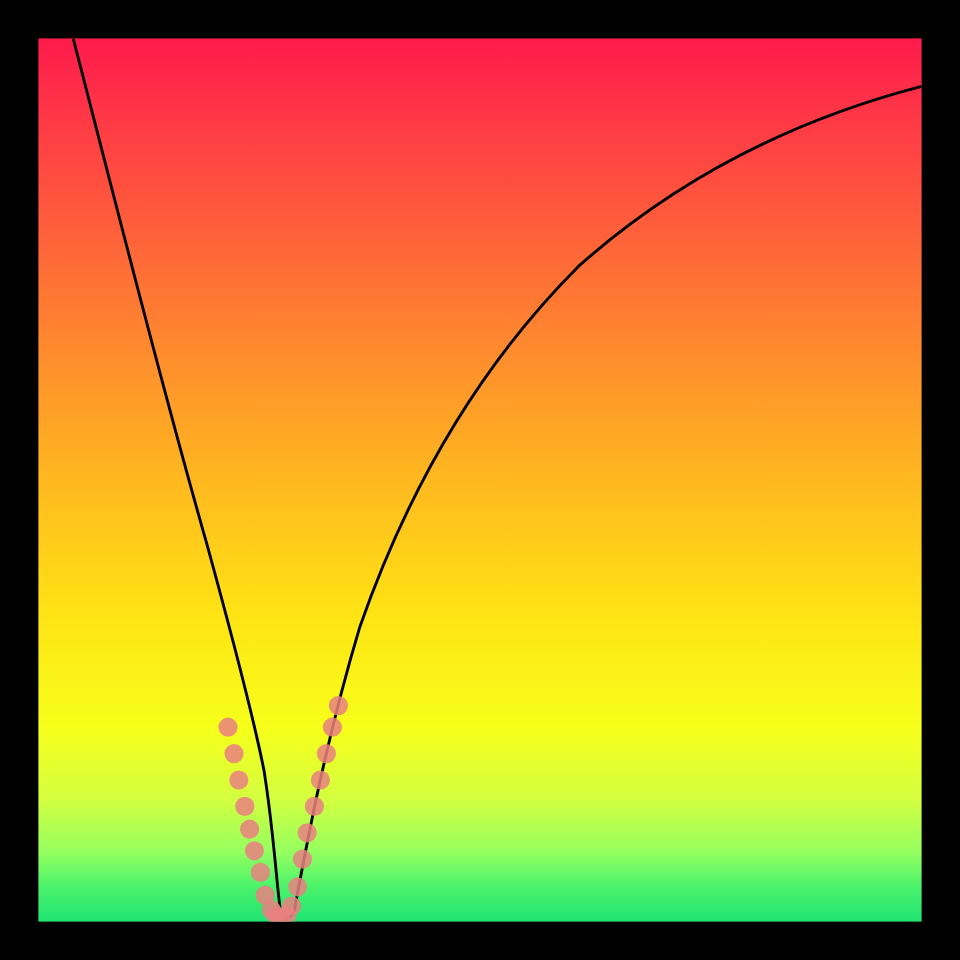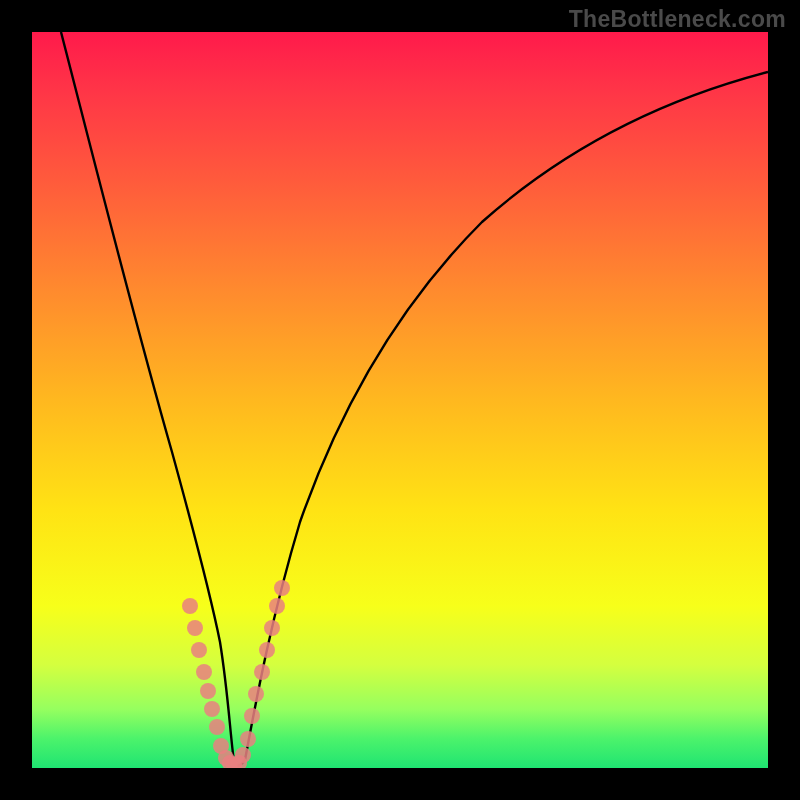--- a/index.html
+++ b/index.html
@@ -96,14 +96,13 @@
         <circle class="dot" cx="224" cy="662" r="8"></circle>
         <circle class="dot" cx="230" cy="640" r="8"></circle>
         <circle class="dot" cx="235" cy="618" r="8"></circle>
         <circle class="dot" cx="240" cy="596" r="8"></circle>
         <circle class="dot" cx="245" cy="574" r="8"></circle>
         <circle class="dot" cx="250" cy="556" r="8"></circle>
       </g>
     </svg>
 
   </div>
-  <div class="watermark">TheBottleneck.com</div>
 </div>
 
 </body></html>

